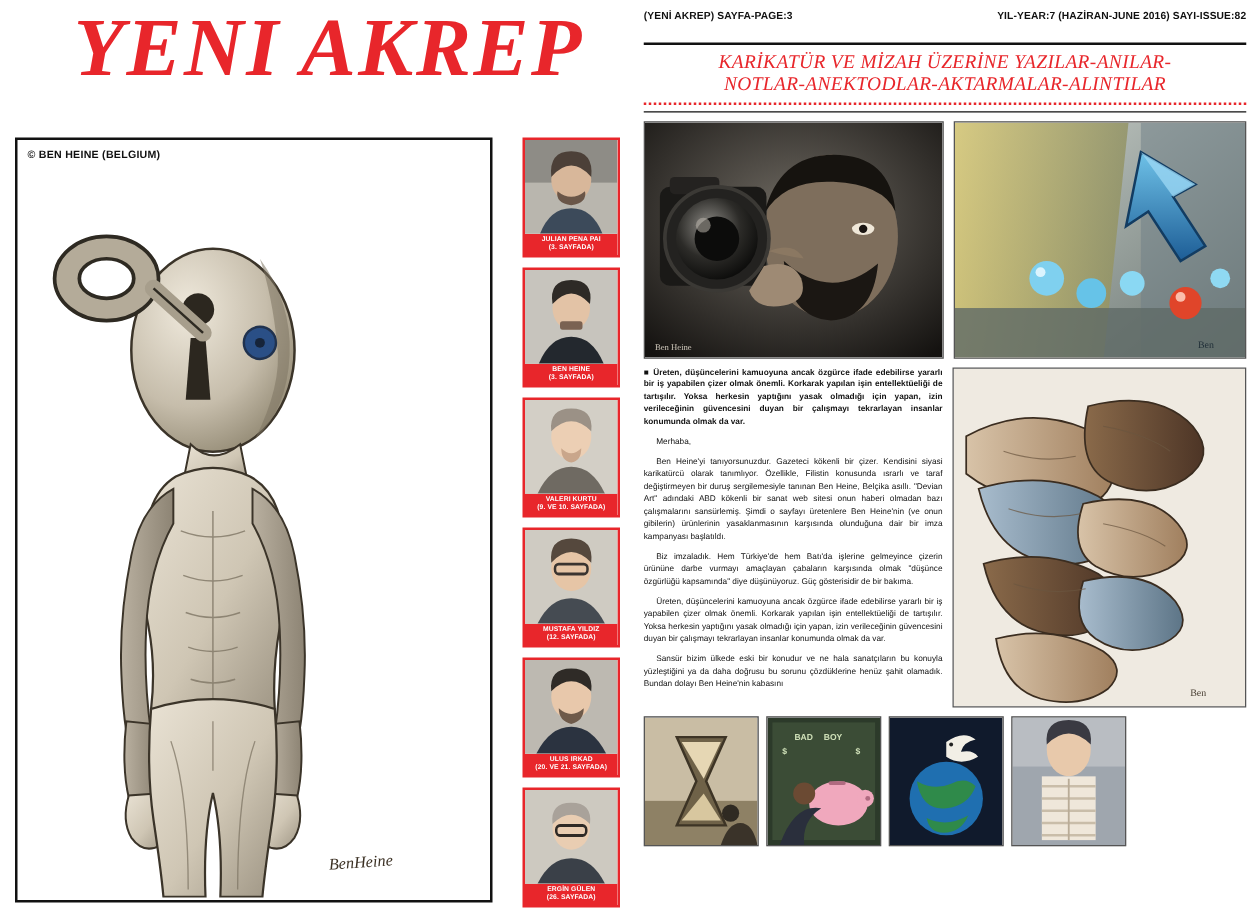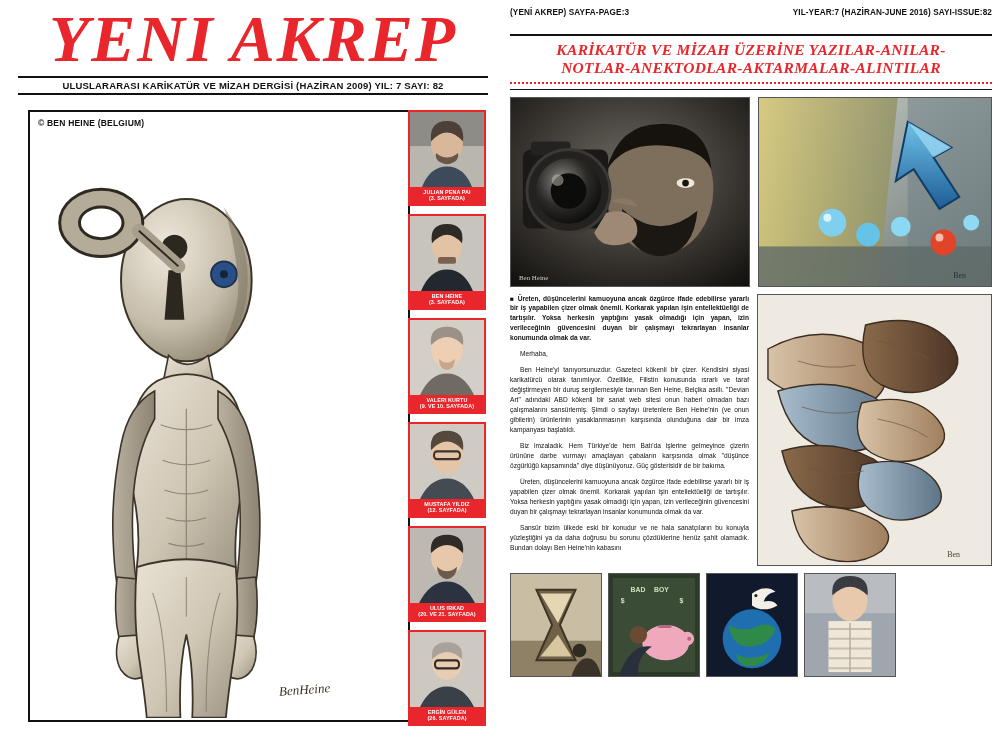--- a/index.html
+++ b/index.html
@@ -21,20 +21,21 @@
     display: flex;
   }
 
   
   .left-page {
     position: relative;
     width: 500px;
     height: 634px;
     background: #ffffff;
     box-sizing: border-box;
+    margin-left: 10px;
   }
   .masthead {
     position: absolute;
     top: 6px;
     left: 18px;
     width: 470px;
     text-align: center;
   }
   .masthead-title {
     font-family: "Liberation Serif", serif;
@@ -56,21 +57,21 @@
     border-top: 2px solid #111;
     border-bottom: 2px solid #111;
     padding: 2px 0 2px 0;
     display: inline-block;
     width: 100%;
     box-sizing: border-box;
   }
 
   .cartoon-frame {
     position: absolute;
-    left: 28px;
+    left: 2px;
     top: 110px;
     width: 382px;
     height: 612px;
     border: 2px solid #111;
     background: #fff;
     box-sizing: border-box;
     overflow: hidden;
   }
   .credit {
     position: absolute;
@@ -151,21 +152,21 @@
     font-size: 8.2px;
     font-weight: bold;
     color: #111;
     padding-bottom: 17px;
     border-bottom: 2px solid #111;
     letter-spacing: 0.1px;
   }
   .section-title {
     font-family: "Liberation Serif", serif;
     font-style: italic;
-    font-weight: bold;
+    font-weight: normal;
     color: #e8262b;
     font-size: 15.5px;
     line-height: 1.18;
     text-align: center;
     margin-top: 5px;
     letter-spacing: 0.3px;
   }
   .dotted {
     border-bottom: 2px dotted #e8262b;
     margin-top: 4px;
@@ -255,21 +256,20 @@
 </style>
 </head>
 <body>
 
 <div class="page">
 
   <div class="left-page">
 
     <div class="masthead">
       <div class="masthead-title">YENI AKREP</div>
-      <div class="masthead-sub">ULUSLARARASI KARİKATÜR VE MİZAH DERGİSİ (HAZİRAN 2009) YIL: 7 SAYI: 82</div>
     </div>
 
     <div class="cartoon-frame">
       <div class="credit">© BEN HEINE (BELGIUM)</div>
 
       <svg class="fig-wrap" viewBox="0 0 382 612" preserveAspectRatio="none">
         <defs>
           <linearGradient id="skin" x1="0" y1="0" x2="1" y2="1">
             <stop offset="0%" stop-color="#e9e2d4"></stop>
             <stop offset="55%" stop-color="#cfc6b4"></stop>

